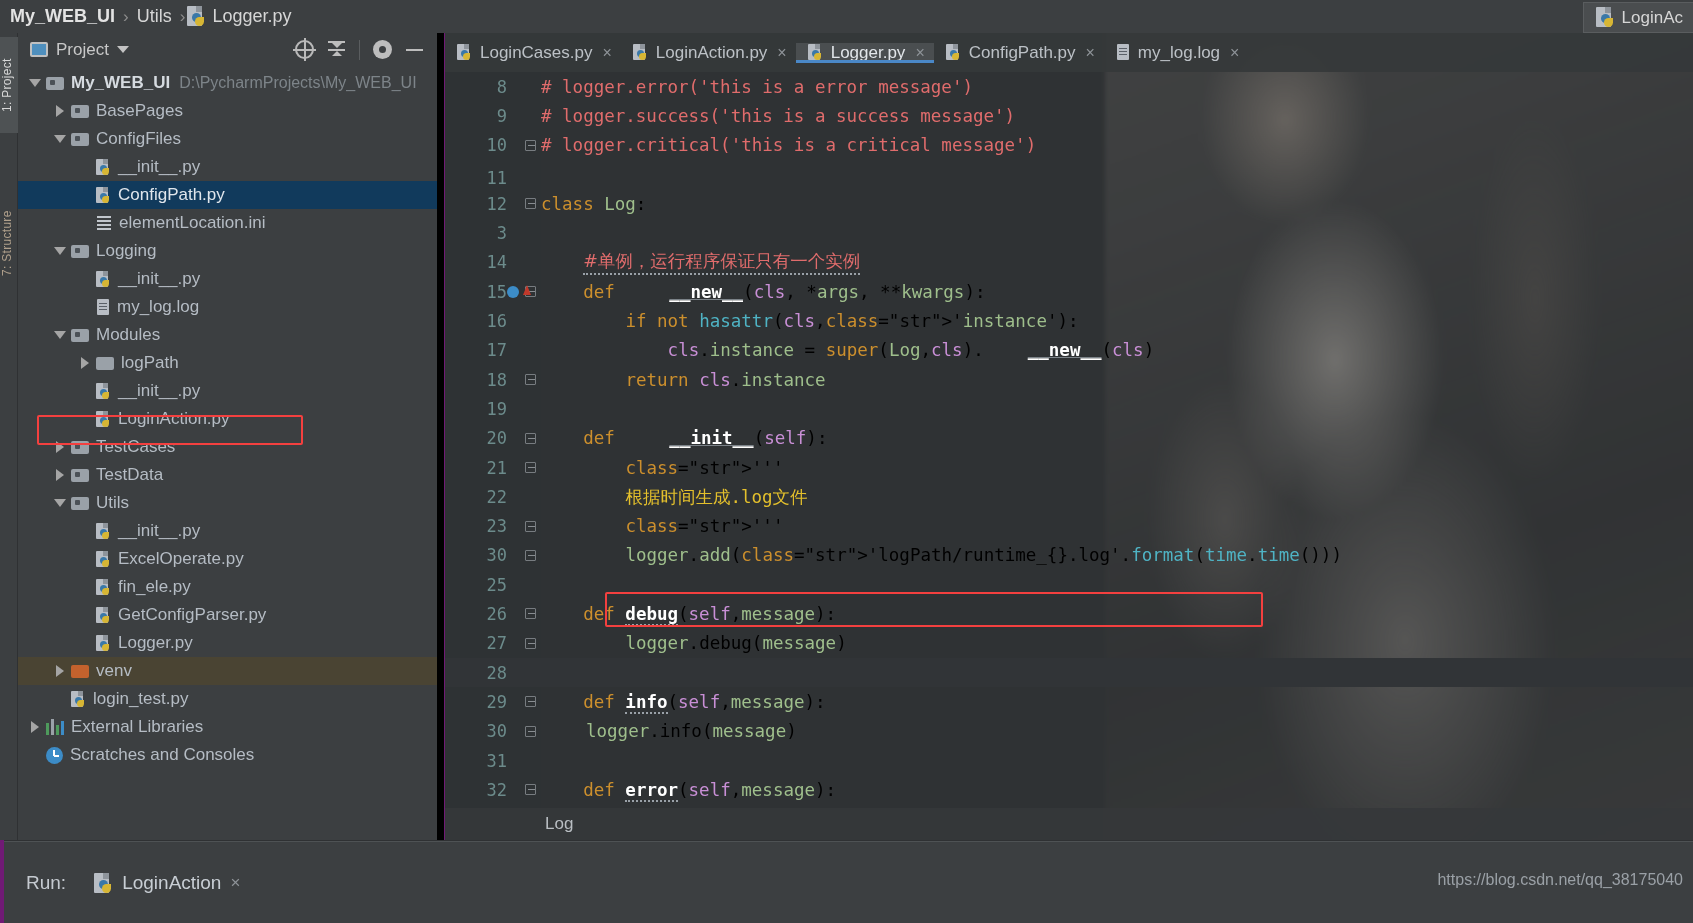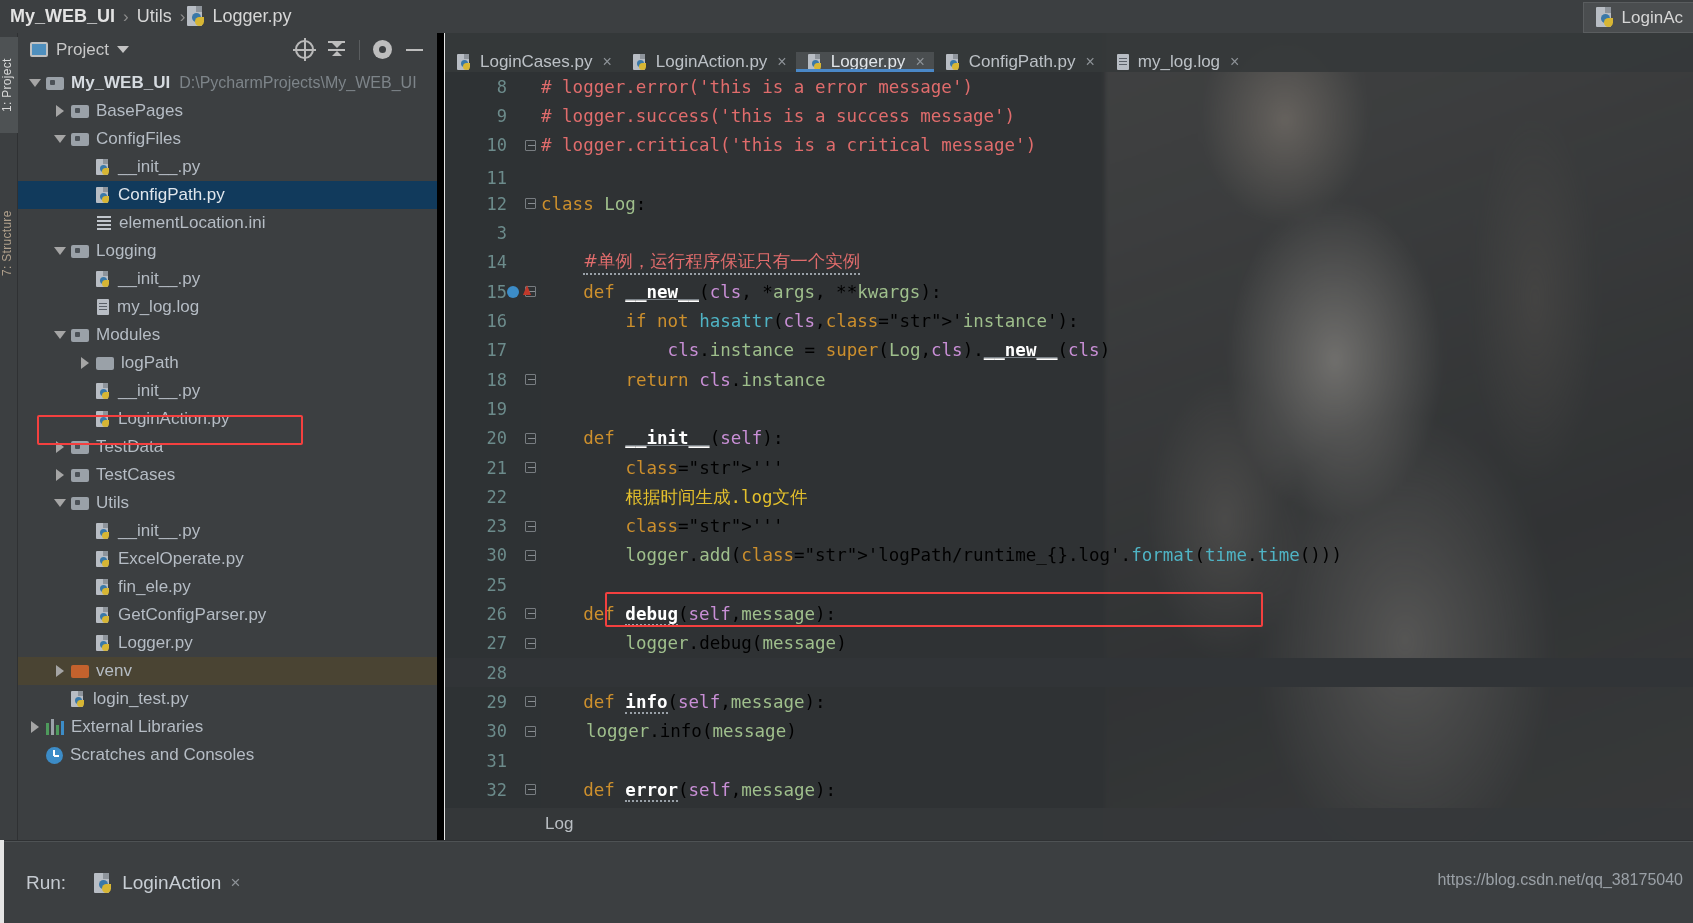--- a/index.html
+++ b/index.html
@@ -1,18 +1,18 @@
 <!DOCTYPE html>
 <html><head>
 <meta charset="utf-8">
 <style>
   * { box-sizing: border-box; margin:0; padding:0; }
   html,body { width:1693px; height:923px; overflow:hidden; background:#3c3f41;
     font-family:"Liberation Sans", sans-serif; }
-  #app { position:relative; width:1693px; height:923px; background:#e5e5e5; }
+  #app { position:relative; width:1693px; height:923px; background:#701a75; }
 
   
   .topbar { position:absolute; left:0; top:0; width:1693px; height:33px;
     background:#3c3f41; display:flex; align-items:center; }
   .crumbs { display:flex; align-items:center; padding-left:4px; gap:0px; }
   .crumb { color:#d6d6d6; font-size:18px; padding:0 6px; white-space:nowrap; }
   .crumb.bold { font-weight:bold; color:#e3e3e3; }
   .crumb-sep { color:#8d8d8d; font-size:17px; padding:0 2px; }
   .topright-tab { position:absolute; right:0; top:2px; height:31px;
     background:#4a4d4f; border:1px solid #5a5d5f; border-right:none;
@@ -120,21 +120,21 @@
   .bgphoto { position:absolute; left:660px; top:-33px; width:680px; height:900px;
     background:
       radial-gradient(ellipse 120px 150px at 180px 120px, rgba(150,140,130,.55), transparent 70%),
       radial-gradient(ellipse 150px 220px at 230px 360px, rgba(190,185,178,.50), transparent 72%),
       radial-gradient(ellipse 110px 200px at 120px 520px, rgba(120,115,110,.40), transparent 70%),
       radial-gradient(ellipse 200px 300px at 300px 640px, rgba(160,155,150,.38), transparent 75%),
       radial-gradient(ellipse 90px 260px at 430px 300px, rgba(90,86,82,.45), transparent 70%),
       linear-gradient(160deg, rgba(120,116,112,.30), rgba(60,58,56,.22) 60%, rgba(100,96,92,.25));
     filter:blur(2px); opacity:.85; }
   .tabbar { position:absolute; left:0; top:0; width:1248px; height:39px;
-    background:rgba(53,56,58,.92); display:flex; align-items:flex-end; }
+    background:rgba(53,56,58,.92); display:flex; align-items:center; }
   .etab { display:flex; align-items:center; gap:8px; padding:0 9px 0 12px;
     color:#bcc1c6; font-size:17px; position:relative; white-space:nowrap; }
   .etab.active { background:#4a4e50; color:#e2e6ea; }
   .etab.active:after { content:""; position:absolute; left:0; right:0; bottom:0;
     height:3px; background:#4a88c7; }
   .etab .x { color:#8e9398; font-size:16px; margin-left:2px; }
 
   .gutter { position:absolute; left:0; top:39px; width:96px; height:768px;
     background:rgba(47,50,52,.92); }
   .codearea { position:absolute; left:0; top:39px; width:1248px; height:768px;
@@ -147,21 +147,21 @@
   .hl-line { position:absolute; left:0; width:1248px; height:29.3px; background:#313437; }
 
   .k { color:#cc8f2d; }      
   .fn { color:#ffffff; font-weight:bold; }
   .cmt { color:#e06c6c; }
   .cmt2 { color:#e06c6c; }
   .par { color:#c98fd6; }
   .cy { color:#4fb3c4; }
   .yl { color:#e4c02c; }
   .gr { color:#9fbf8c; }
-  .u { text-decoration:underline; text-decoration-color:#7b8288; }
+  .u { text-decoration:underline; text-decoration-color:#7b8288;margin-left:44px; }
   .squig { border-bottom:2px dotted #9aa1a8; }
 
   .foldmark { position:absolute; left:80px; width:11px; height:11px;
     border:1px solid #777c80; border-radius:1px; }
   .foldmark:before{content:"";position:absolute;left:2px;top:4px;width:7px;height:1px;background:#888d91;}
   .breakdot { position:absolute; left:66px; width:12px; height:12px; border-radius:50%;
     background:#3c8cc7; }
   .uparrow { position:absolute; left:80px; width:0;height:0;
     border-left:4px solid transparent;border-right:4px solid transparent;border-bottom:10px solid #c0392b;}
 
@@ -383,32 +383,32 @@
         </div>
         <div class="trow">
           <span style="width:31px;flex:none"></span>
           <span class="tw">
             <span class="arw-r"></span>
           </span>
           <span class="foldericon">
             <span class="bod"></span>
             <span class="dot"></span>
           </span>
+          <span class="tlabel">TestCases</span>
+        </div>
+        <div class="trow">
+          <span style="width:31px;flex:none"></span>
+          <span class="tw">
+            <span class="arw-r"></span>
+          </span>
+          <span class="foldericon">
+            <span class="bod"></span>
+            <span class="dot"></span>
+          </span>
           <span class="tlabel">TestData</span>
-        </div>
-        <div class="trow">
-          <span style="width:31px;flex:none"></span>
-          <span class="tw">
-            <span class="arw-r"></span>
-          </span>
-          <span class="foldericon">
-            <span class="bod"></span>
-            <span class="dot"></span>
-          </span>
-          <span class="tlabel">TestCases</span>
         </div>
         <div class="trow">
           <span style="width:31px;flex:none"></span>
           <span class="tw">
             <span class="arw-d"></span>
           </span>
           <span class="foldericon">
             <span class="bod"></span>
             <span class="dot"></span>
           </span>

